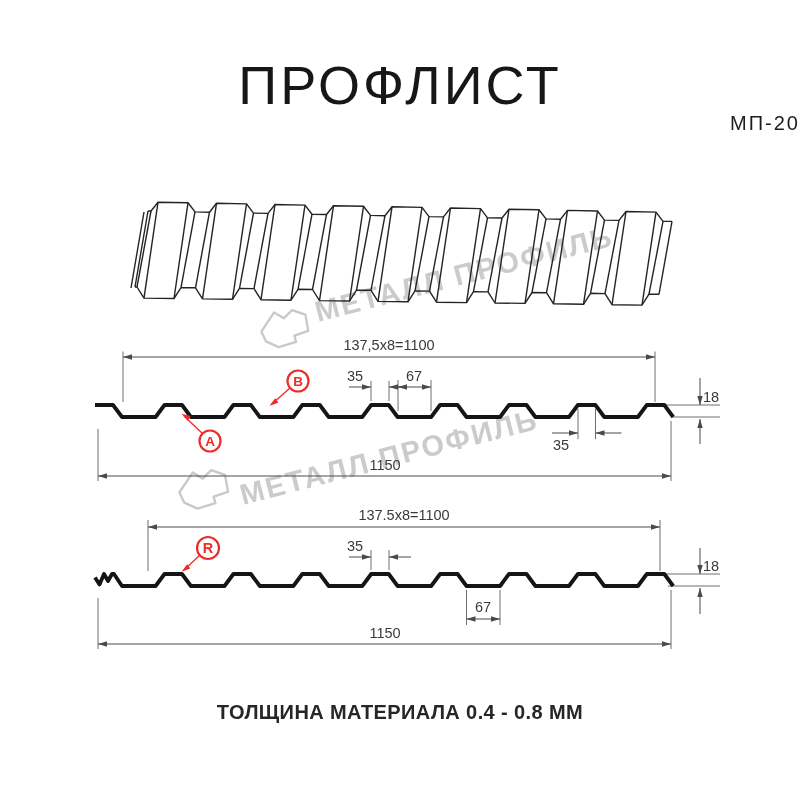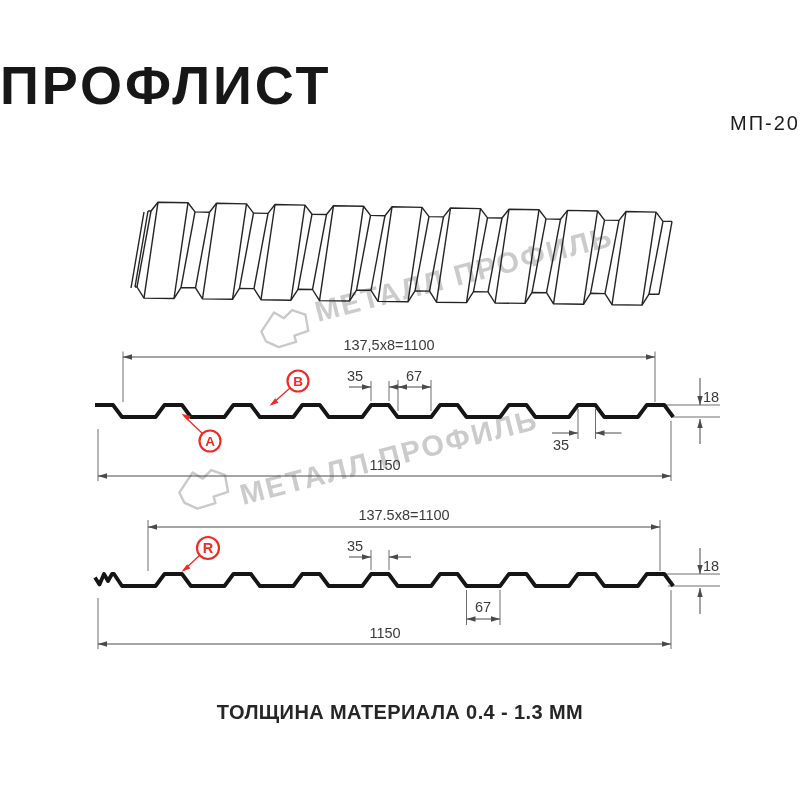--- a/index.html
+++ b/index.html
@@ -1,19 +1,19 @@
 <!DOCTYPE html>
 <html><head>
 <meta charset="utf-8">
 <style>
   html,body{margin:0;padding:0;background:#fff;}
   .canvas{position:relative;width:800px;height:800px;background:#fff;overflow:hidden;
           font-family:"Liberation Sans",sans-serif;}
-  .title{position:absolute;top:54px;left:0;width:100%;
-         font-size:54px;font-weight:700;letter-spacing:3px;color:#171717;}
+  .title{position:absolute;top:54px;left:0;width:100%;text-align:center;
+         font-size:54px;font-weight:400;letter-spacing:3px;color:#171717;}
   .subtitle{position:absolute;top:112px;left:0;width:100%;text-align:right;
          font-size:20px;font-weight:500;letter-spacing:2px;color:#1d1d1d;}
   .footer{position:absolute;top:701px;left:0;width:100%;text-align:center;
          font-size:20px;font-weight:600;letter-spacing:.4px;color:#262626;}
   svg.overlay{position:absolute;left:0;top:0;}
   .dim{font-size:14.5px;fill:#3a3a3a;}
   .redlbl{font-size:13.5px;font-weight:600;fill:#ee2b26;}
   .redlblR{font-size:14.5px;font-weight:600;fill:#ee2b26;}
   .ring{fill:#fff;stroke:#ee2b26;stroke-width:2.2;}
   .wm{font-size:29px;font-weight:700;letter-spacing:2px;fill:#cbcbcb;}
@@ -163,14 +163,14 @@
 
     <text class="dim" x="404" y="520" text-anchor="middle">137.5x8=1100</text>
     <text class="dim" x="355" y="551" text-anchor="middle">35</text>
     <text class="dim" x="703" y="571">18</text>
     <text class="dim" x="483" y="612" text-anchor="middle">67</text>
     <text class="dim" x="385" y="638" text-anchor="middle">1150</text>
     <circle class="ring" cx="208" cy="548" r="11"></circle>
     <text class="redlblR" x="208" y="553.2" text-anchor="middle">R</text>
   </svg>
 
-  <div class="footer">ТОЛЩИНА МАТЕРИАЛА 0.4 - 1.3 ММ</div>
+  <div class="footer">ТОЛЩИНА МАТЕРИАЛА 0.4 - 0.8 ММ</div>
 </div>
 
 </body></html>

